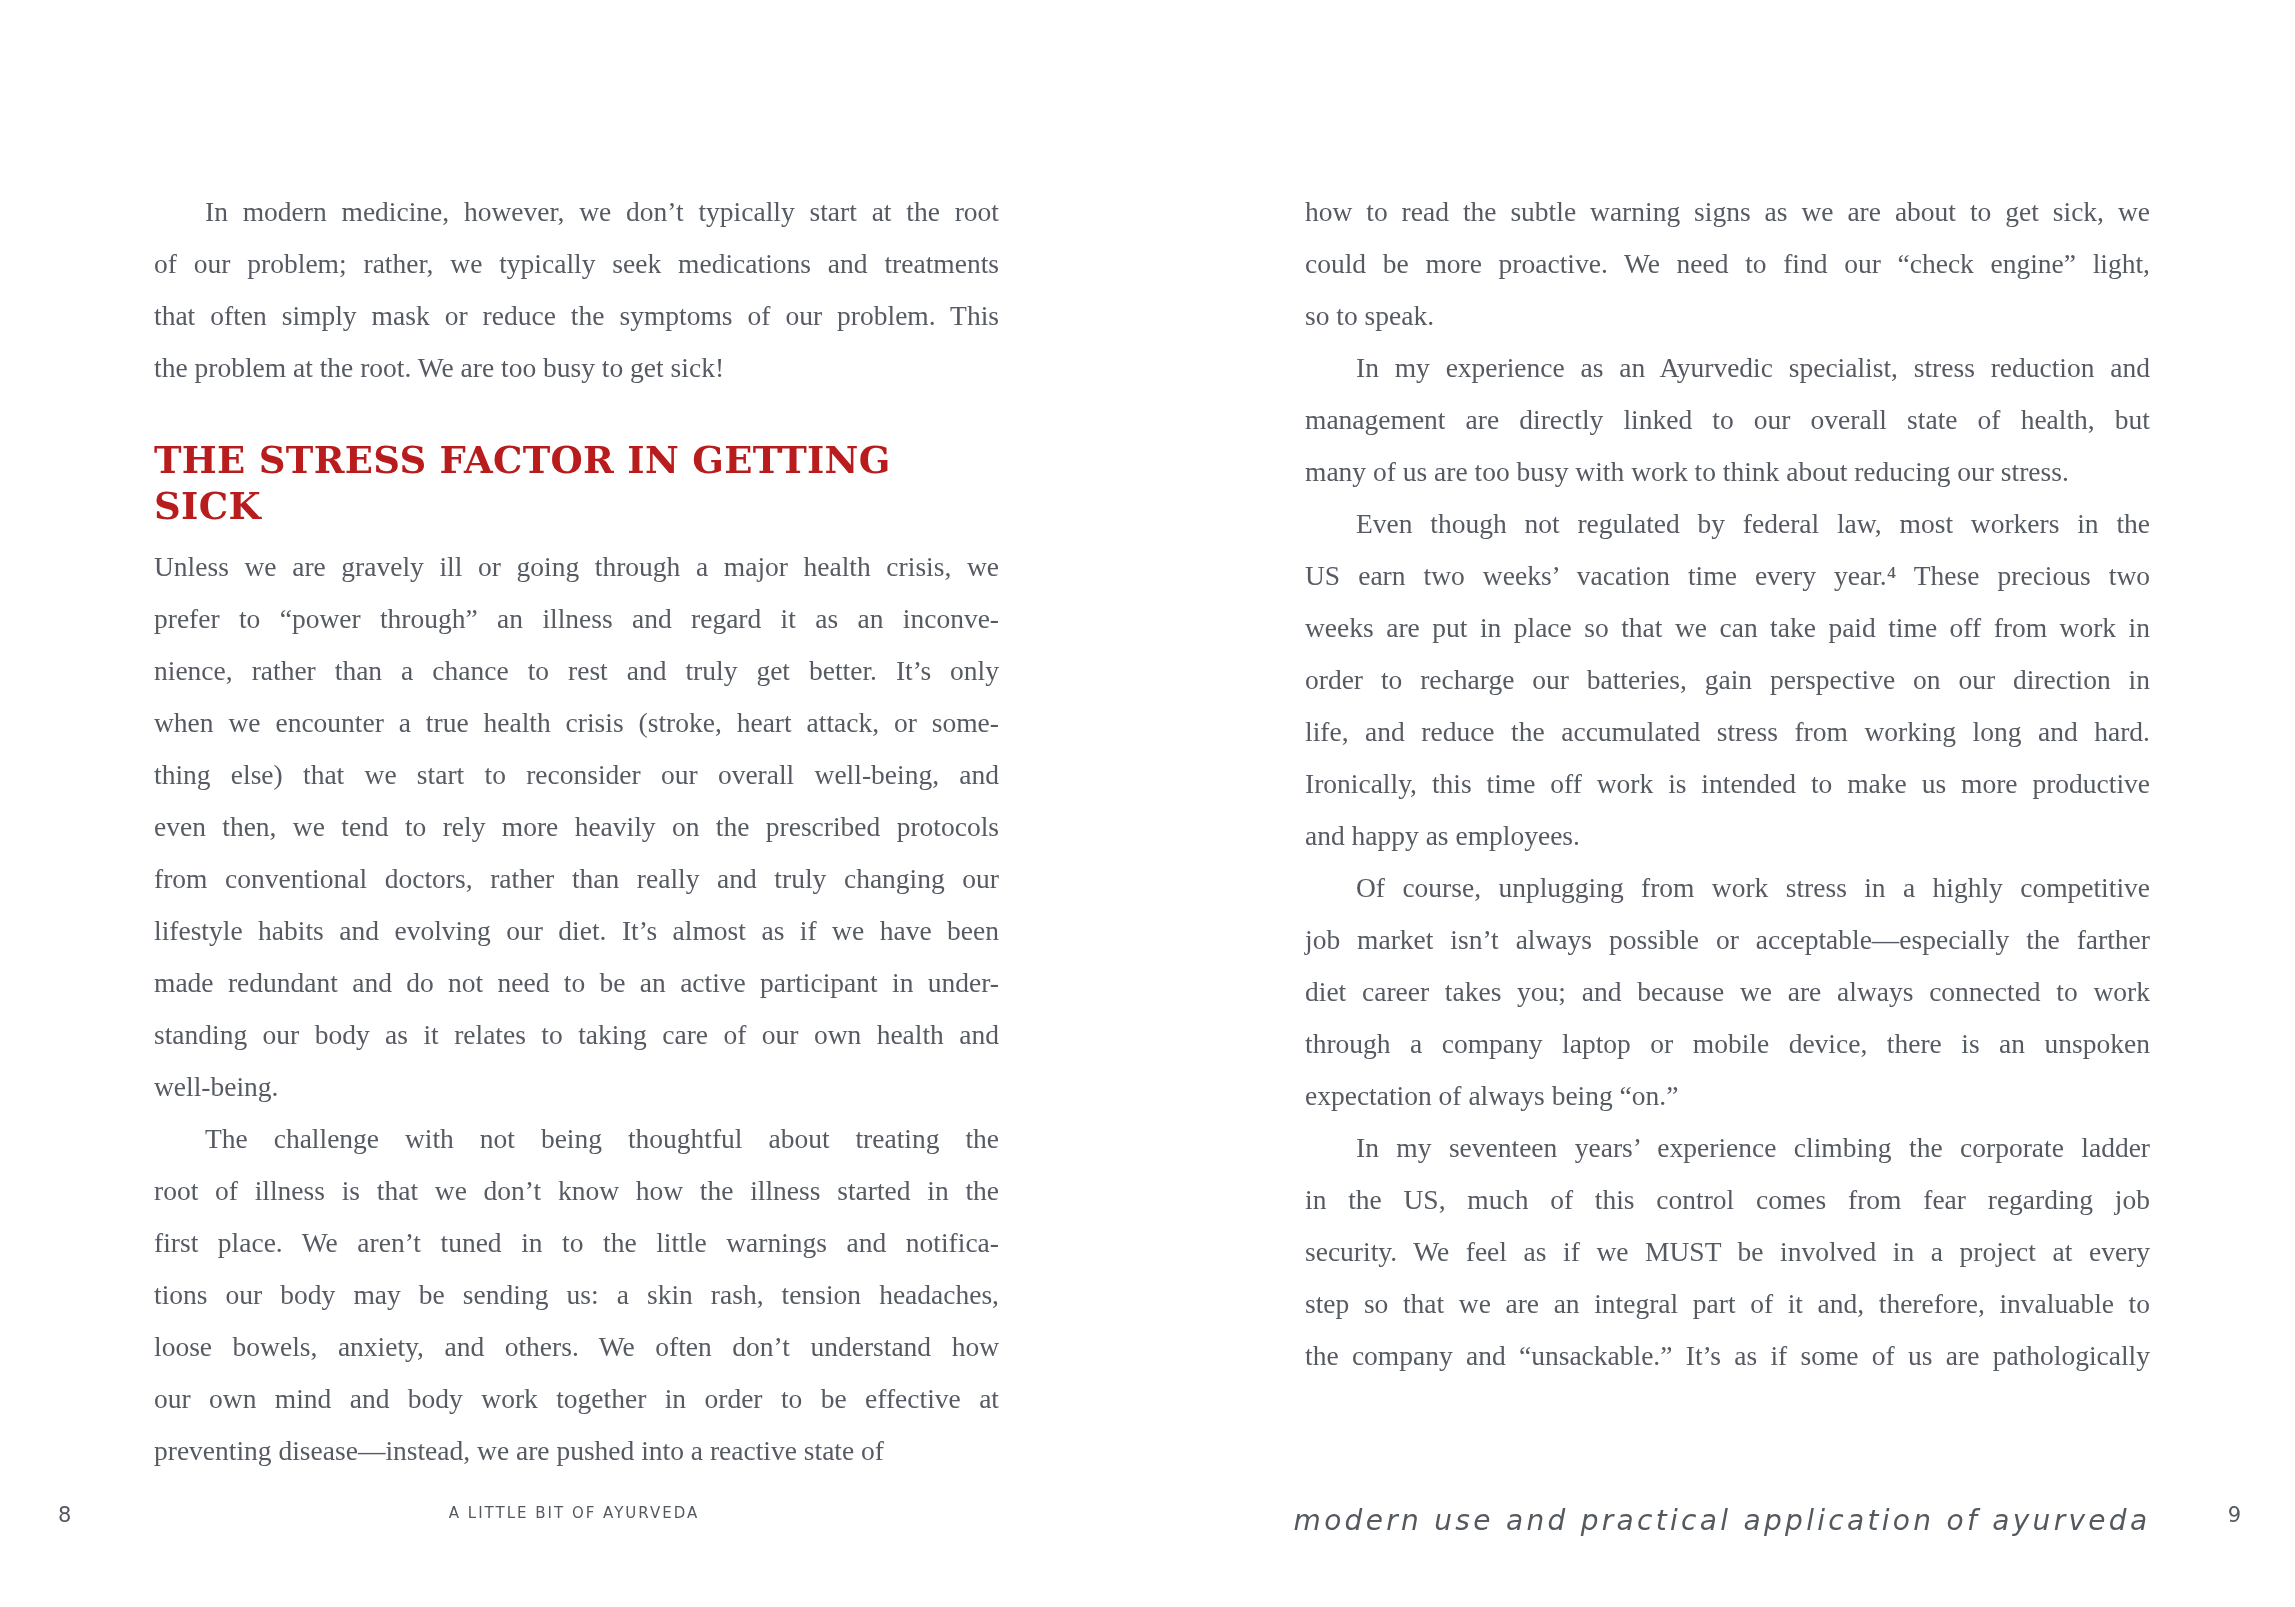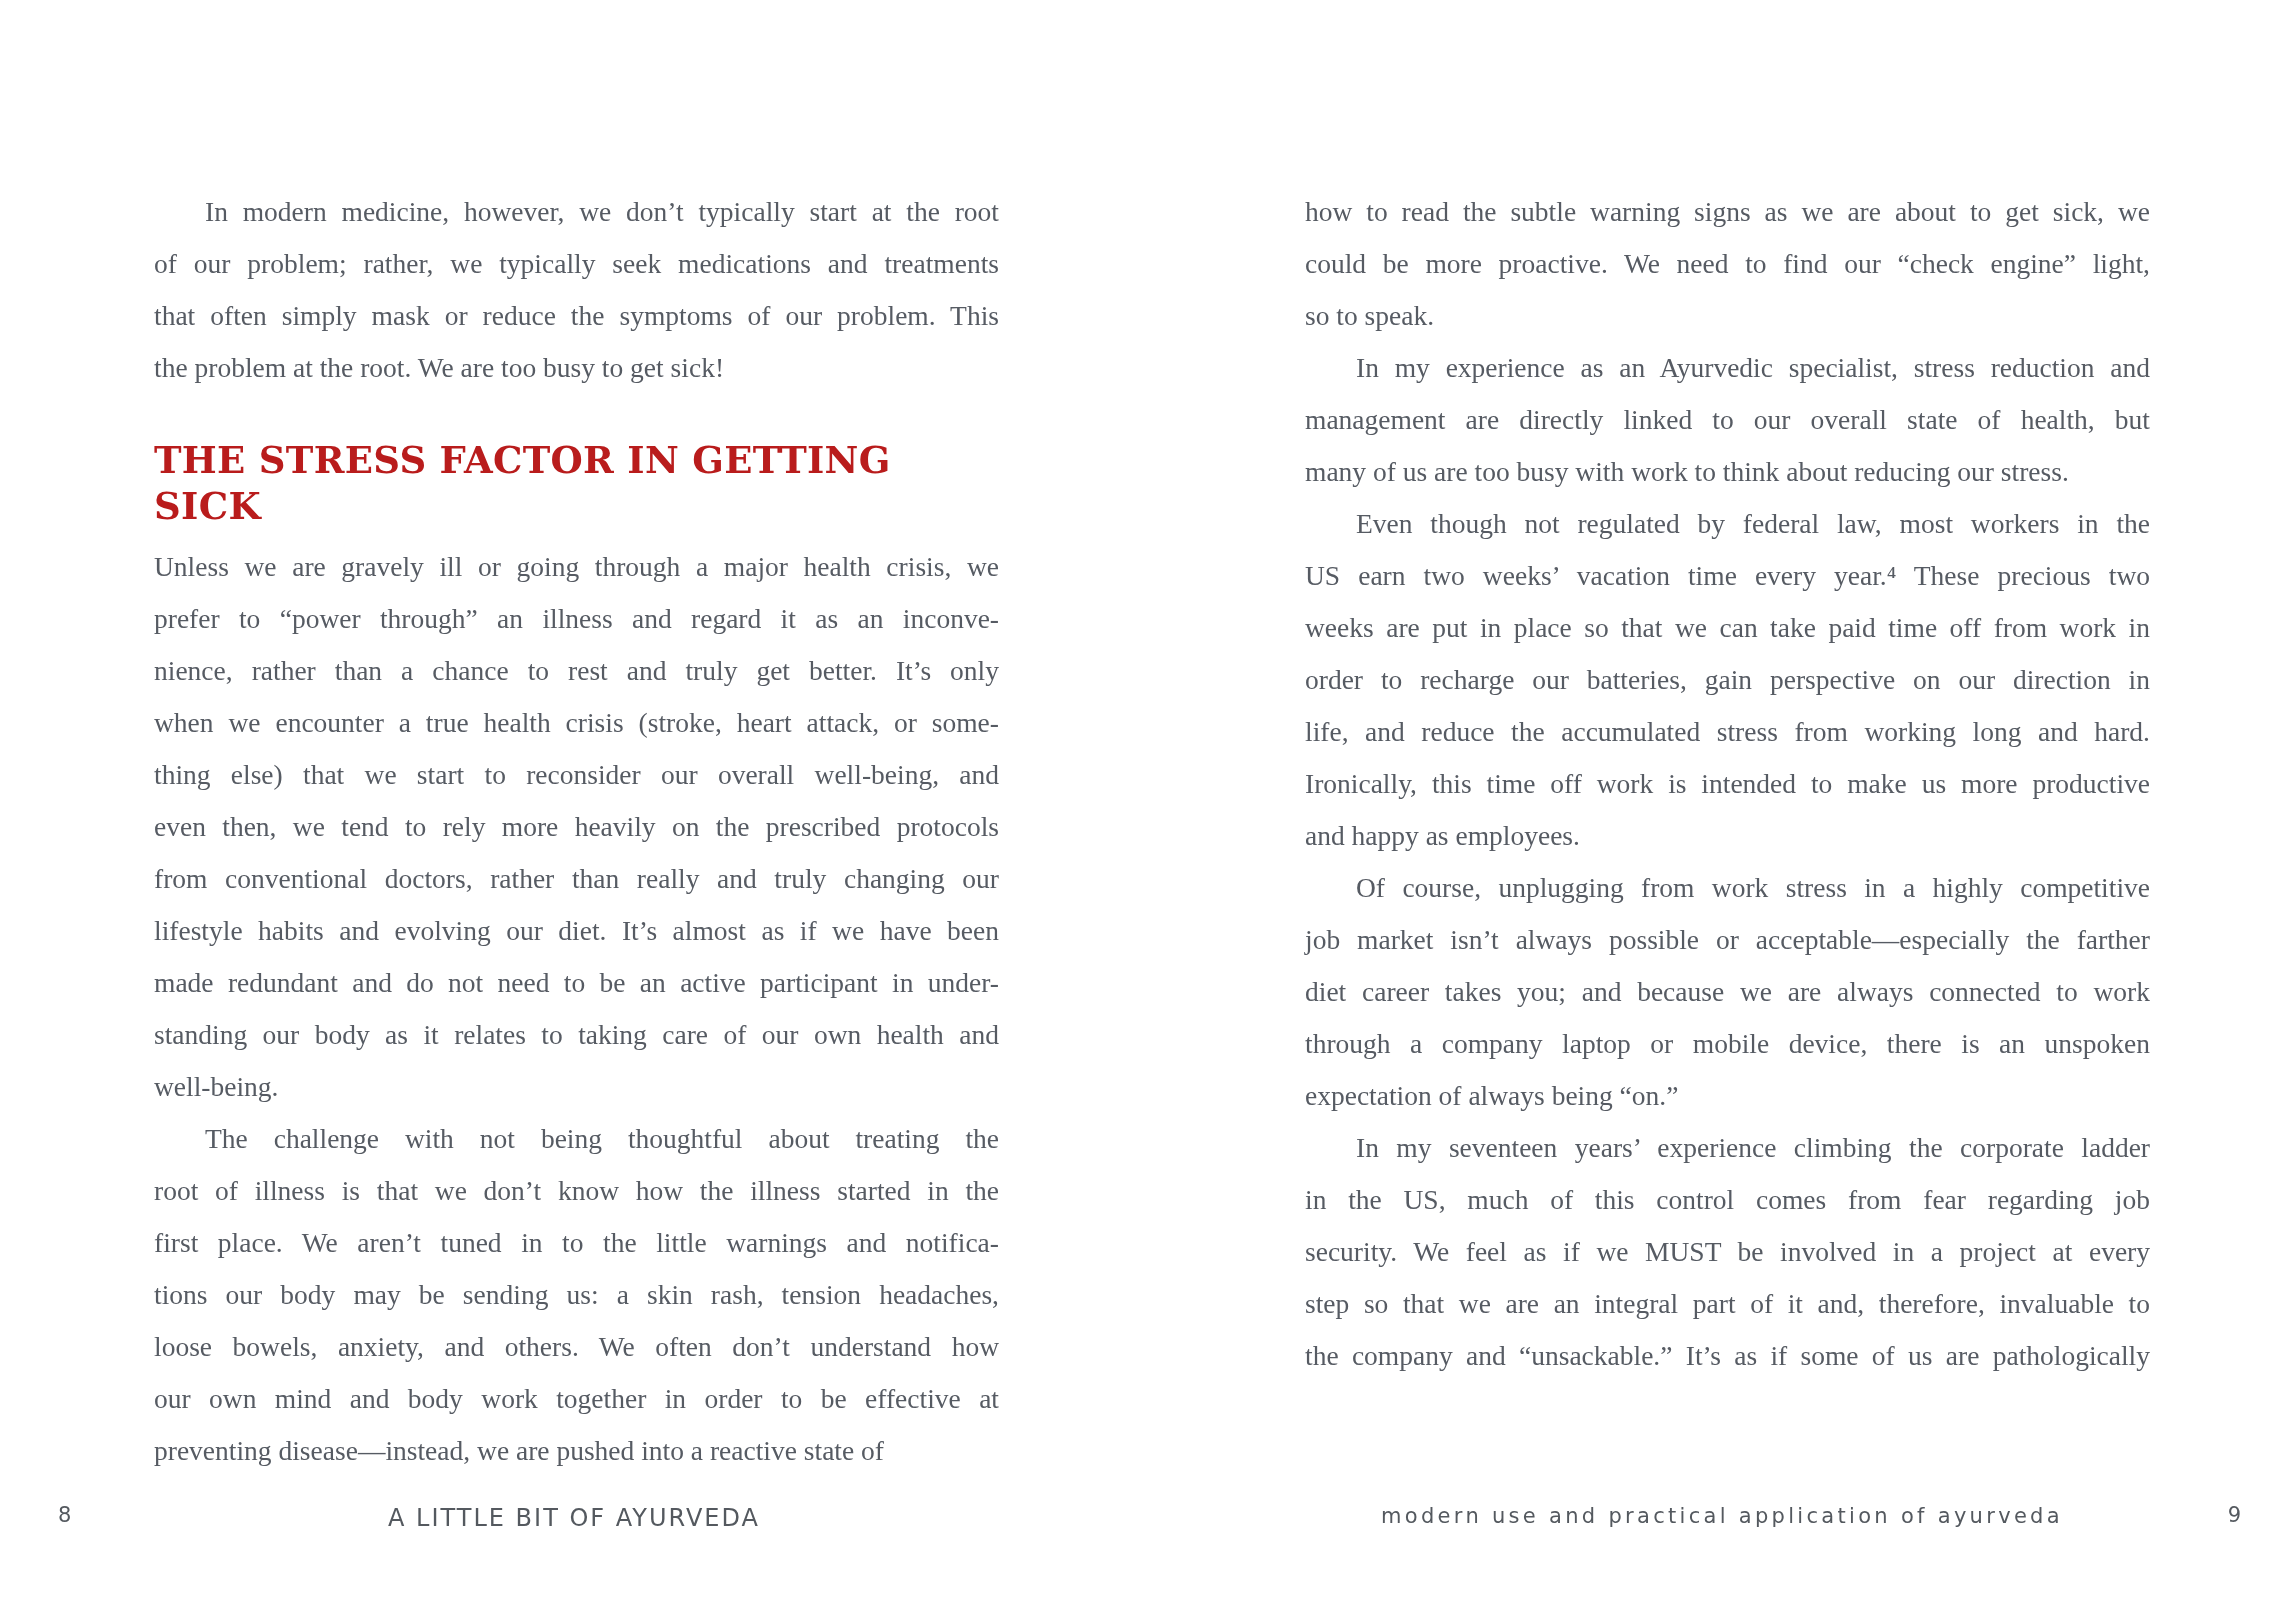--- a/index.html
+++ b/index.html
@@ -47,22 +47,22 @@
     color: #b91c1c;
   }
 
   .footer-row { position: absolute; top: 1504px; left: 0; width: 100%; height: 40px; }
   .running-head {
     position: absolute; top: 0; width: 1148px;
     text-align: center;
     color: #54595f;
     font-family: "DejaVu Sans", sans-serif;
   }
-  .running-head.verso { left: 0; font-size: 24px; letter-spacing: 2px; }
-  .running-head.recto { left: 1148px; font-size: 21px; letter-spacing: 3.3px; }
+  .running-head.verso { left: 0; font-size: 15px; letter-spacing: 2px; }
+  .running-head.recto { left: 1148px; font-size: 28px; letter-spacing: 3.3px; font-style: italic; }
   .pagenum {
     position: absolute; top: -1.3px;
     color: #54595f;
     font-family: "DejaVu Sans", sans-serif;
     font-size: 21px;
   }
   .pagenum.left  { left: 58px; }
   .pagenum.right { right: 54px; }
 </style>
 </head>

